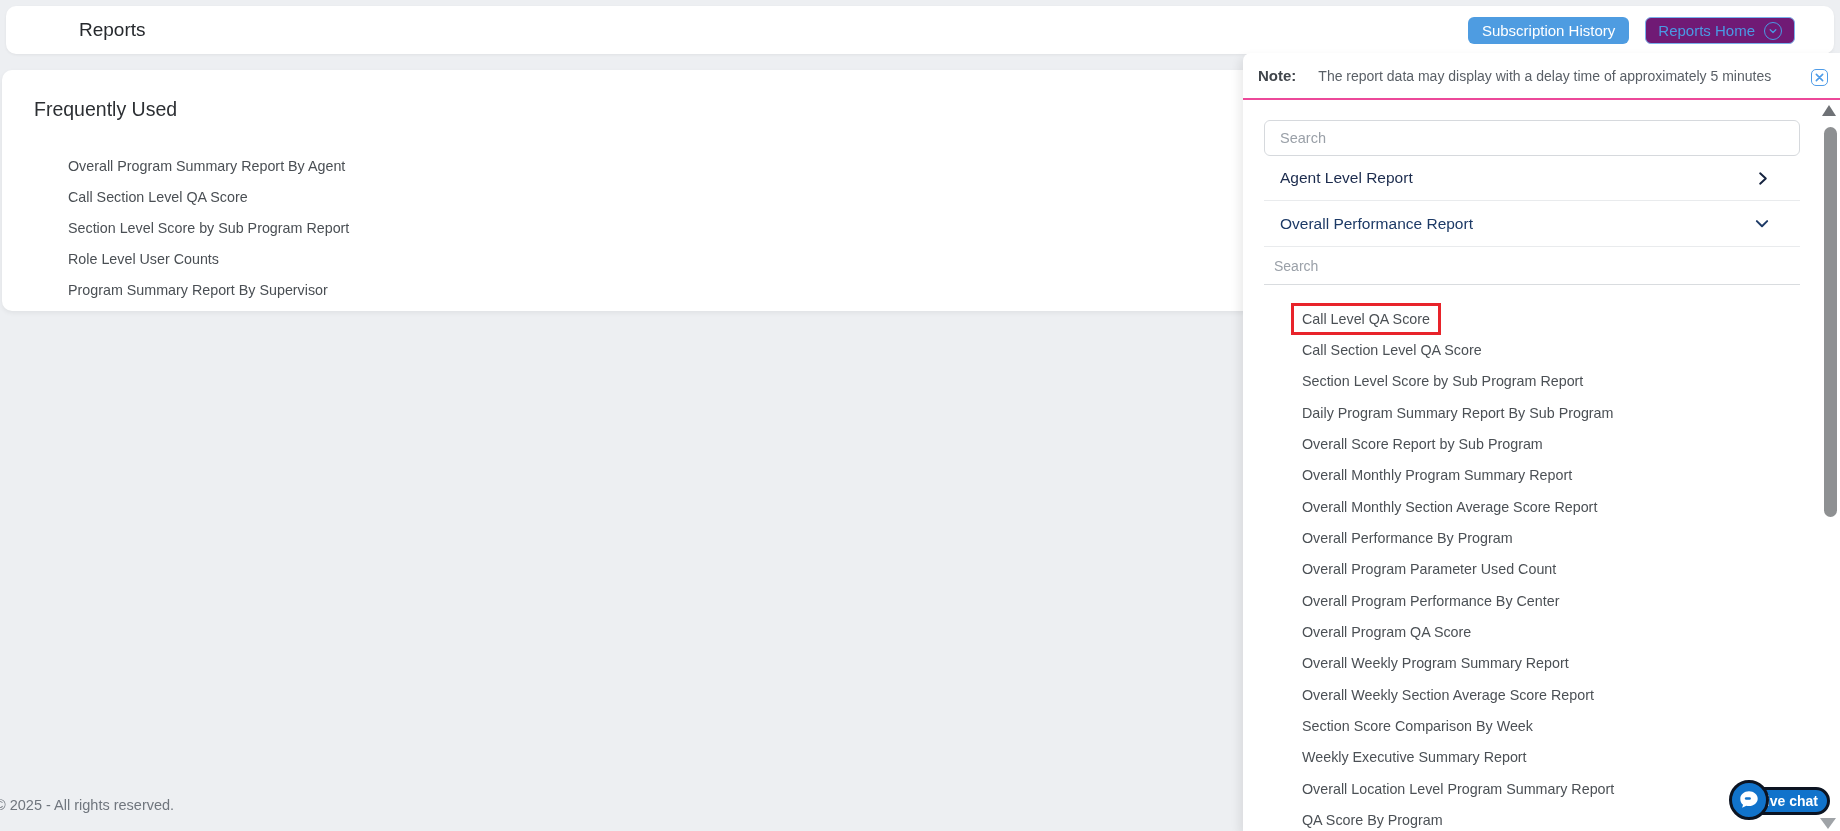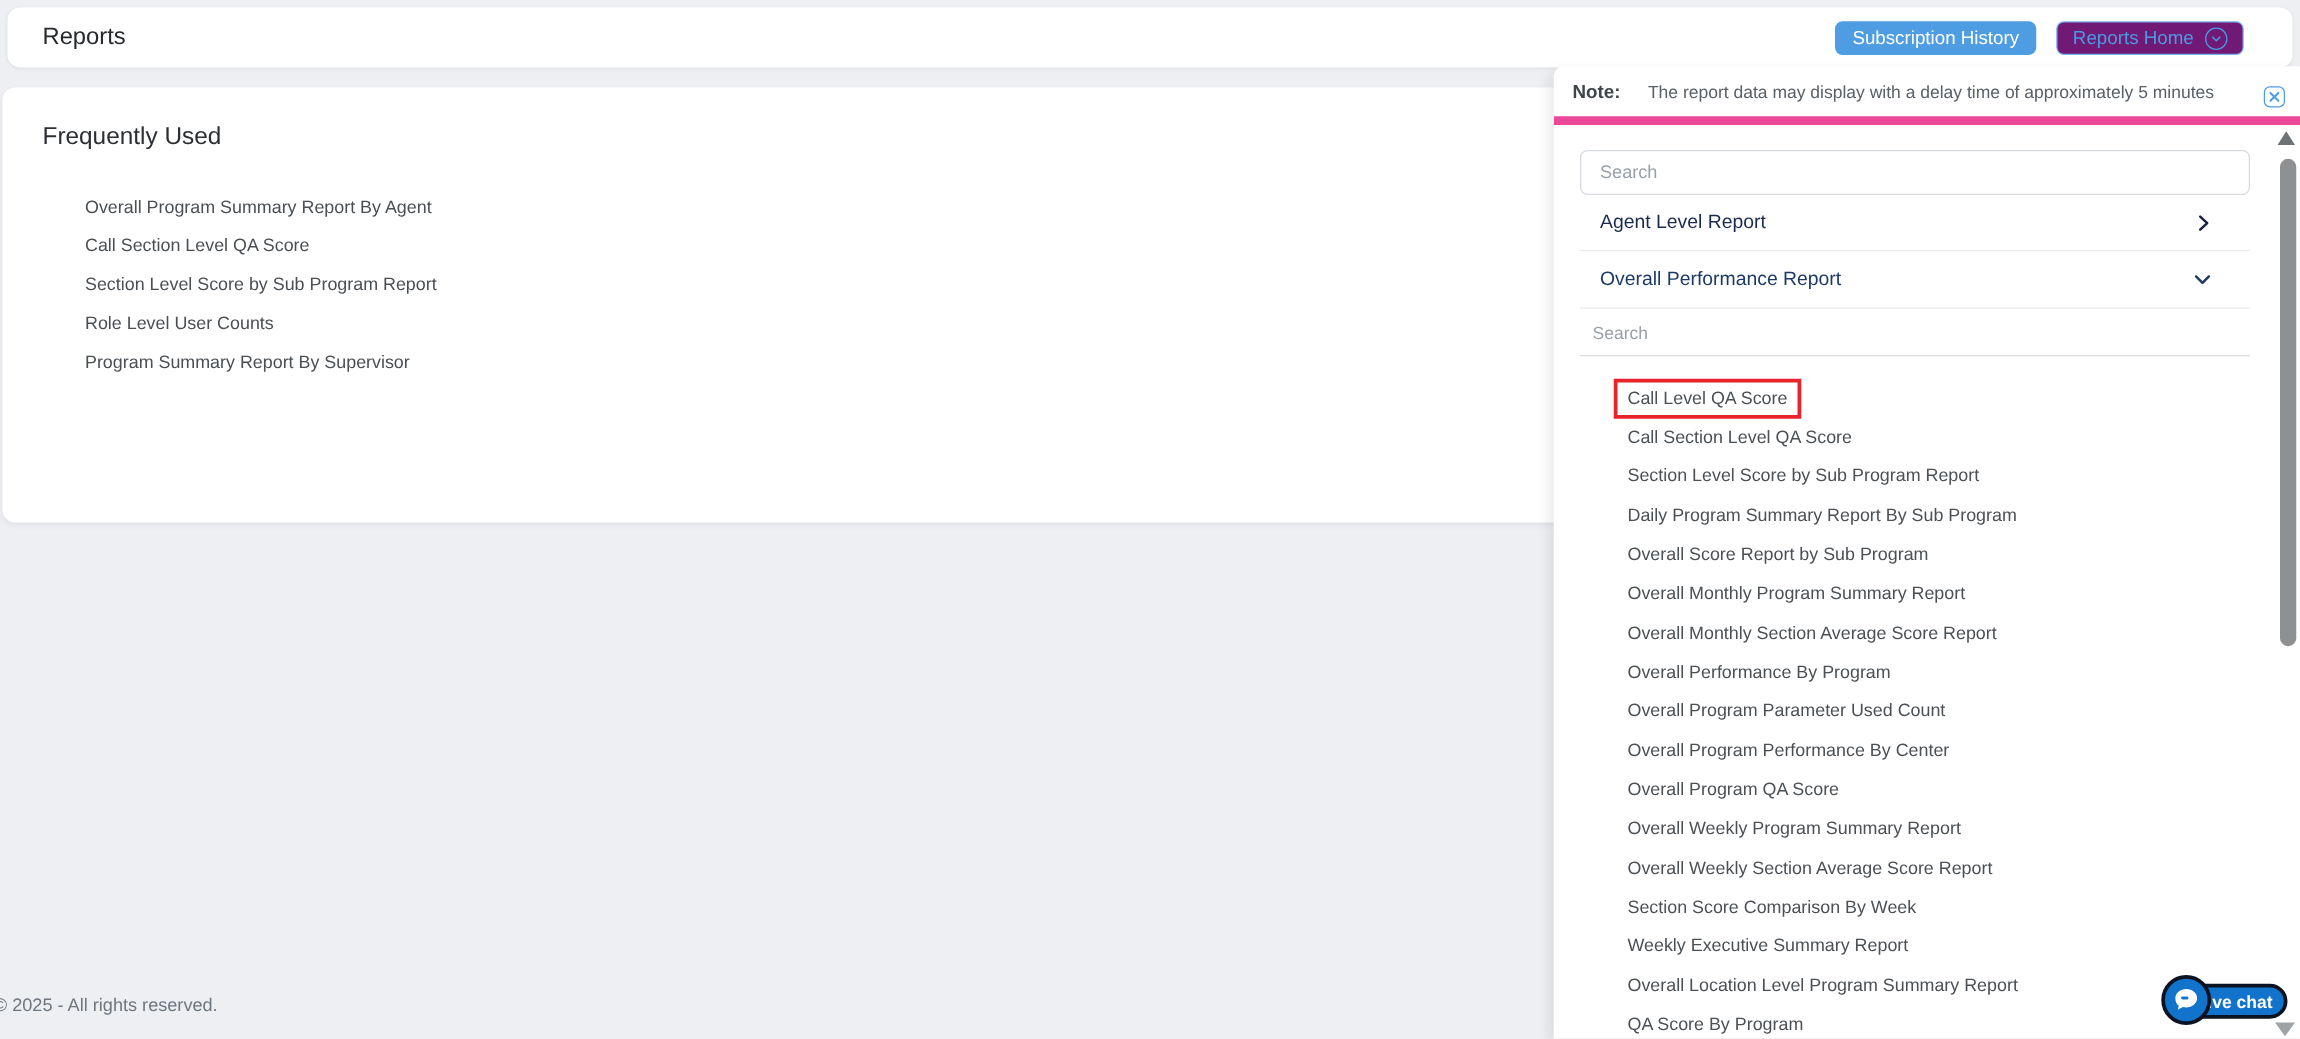--- a/index.html
+++ b/index.html
@@ -9,21 +9,21 @@
     background:#edeff2;
     position:relative;
     color:#333;
   }
 
   
   .topbar {
     position:absolute; left:6px; top:6px; width:1828px; height:48px;
     background:#fff; border-radius:10px;
     box-shadow:0 1px 3px rgba(0,0,0,.06);
-    display:flex; align-items:center;
+    display:flex; align-items:center;padding-left:45px;
   }
   .topbar-title {
     margin-left:28px; font-size:19px; font-weight:500; color:#26292d;
   }
   .topbar-actions {
     position:absolute; right:39px; top:11px; display:flex; gap:16px; align-items:center;
   }
   .btn-primary {
     height:27px; padding:0 14px; background:#4e9ce1; color:#fff;
     font-size:15px; border:none; border-radius:6px; display:flex; align-items:center;
@@ -34,21 +34,21 @@
     font-size:15px; border:1px solid #79b2ec; border-radius:6px;
     display:flex; align-items:center; gap:9px; font-family:inherit; cursor:pointer;
   }
   .circle-chevron {
     width:18px; height:18px; border:1.5px solid #4a9ae4; border-radius:50%;
     display:flex; align-items:center; justify-content:center;
   }
 
   
   .content-card {
-    position:absolute; left:2px; top:70px; width:1834px; height:348px;
+    position:absolute; left:2px; top:70px; width:1834px; height:241px;
     background:#fff; border-radius:10px;
     box-shadow:0 2px 5px rgba(0,0,0,.06);
   }
   .fu-heading {
     position:absolute; left:32px; top:28px; font-size:19.5px; font-weight:500; color:#2c2f33;
   }
   .fu-list { position:absolute; left:66px; top:81px; list-style:none; }
   .fu-list li {
     height:30.8px; display:flex; align-items:center;
     font-size:14.3px; color:#4a4f54; cursor:pointer;
@@ -61,21 +61,21 @@
 
   
   .panel {
     position:absolute; left:1243px; top:53px; width:597px; height:778px;
     background:#fff; border-radius:8px 0 0 0;
     box-shadow:-4px 4px 10px rgba(0,0,0,.08);
     overflow:hidden; z-index:5;
   }
   .note-row {
     position:relative; height:47px; display:flex; align-items:center;
-    padding-left:15px; border-bottom:7px solid #ec4899;
+    padding-left:15px; border-bottom:2px solid #ec4899;
   }
   .note-label { font-size:15px; font-weight:600; color:#40454b; }
   .note-text  { margin-left:22px; font-size:14px; color:#595f66; }
   .note-close {
     position:absolute; right:12px; top:16px; width:17px; height:17px;
     border:1.5px solid #4f9ce8; border-radius:5px; background:#fff;
     display:flex; align-items:center; justify-content:center; cursor:pointer;
   }
 
   .panel-body { padding:20px 40px 0 21px; }

